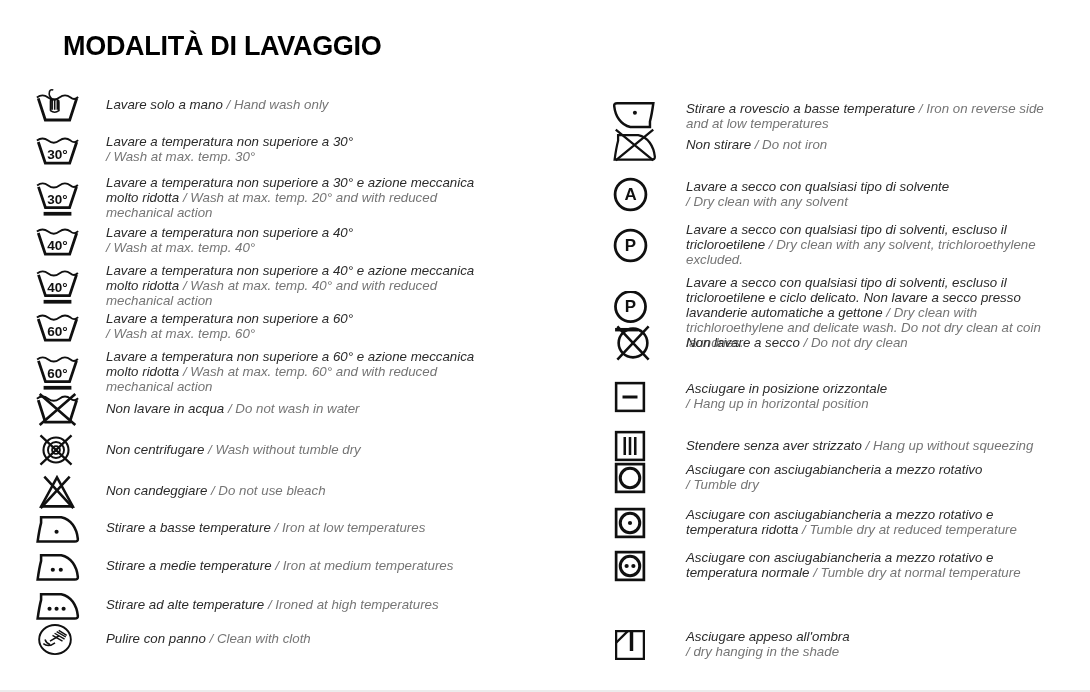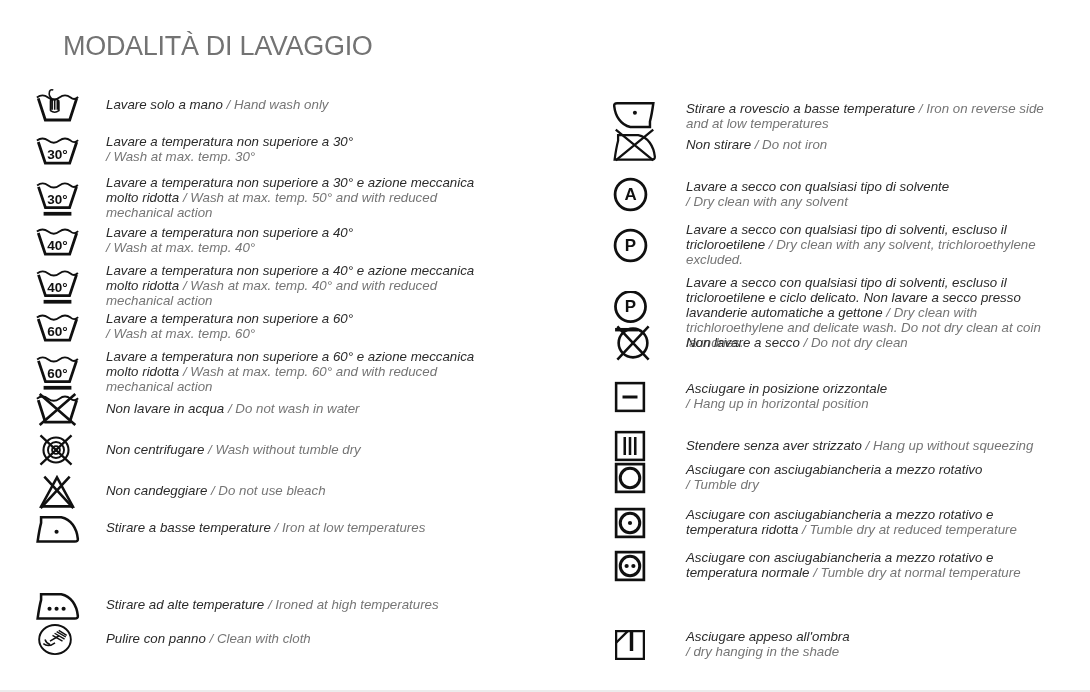--- a/index.html
+++ b/index.html
@@ -1,19 +1,19 @@
 <!DOCTYPE html>
 <html><head>
 <meta charset="utf-8">
 <style>
   html,body{margin:0;padding:0;background:#fff;}
   .page{position:relative;width:1090px;height:692px;background:#ffffff;overflow:hidden;
         font-family:"Liberation Sans",sans-serif;}
-  .title{position:absolute;left:63px;top:13px;font-size:27px;font-weight:normal;
-         color:#737373;letter-spacing:-0.3px;}
+  .title{position:absolute;left:63px;top:13px;font-size:27px;font-weight:bold;
+         color:#000000;letter-spacing:-0.3px;}
   .col{position:absolute;top:0;height:692px;}
   .col-left{left:35px;width:480px;}
   .col-right{left:612px;width:452px;}
   .row{position:absolute;left:0;display:flex;align-items:center;}
   .ic{flex:0 0 63px;display:flex;align-items:center;}
   .col-right .ic{flex:0 0 66px;}
   .ic svg{display:block;}
   .tx{margin:8px;font-style:italic;font-size:13.3px;line-height:14.9px;color:#2a2a2a;width:396px;}
   .col-right .tx{width:380px;}
   .en{color:#757575;}
@@ -55,21 +55,21 @@
 
     <div class="row" style="top:168px">
       <div class="ic">
         <svg width="45" height="38" viewBox="0 0 48 41">
           <path d="M2 7 Q8 2.5 14 7 Q20 11.5 26 7 Q32 2.5 38 7 Q42 10.5 46 6.5" fill="none" stroke="#101010" stroke-width="2"></path>
           <path d="M3.5 8.5 L11 31 L37 31 L44.5 8.5" fill="none" stroke="#101010" stroke-width="3"></path>
           <text x="24" y="27" text-anchor="middle" font-size="14.5">30°</text>
           <line x1="9" y1="37.5" x2="39" y2="37.5" stroke="#101010" stroke-width="4"></line>
         </svg>
       </div>
-      <p class="tx"><span class="it">Lavare a temperatura non superiore a 30° e azione meccanica molto ridotta</span> <span class="en">/ Wash at max. temp. 50° and with reduced mechanical action</span></p>
+      <p class="tx"><span class="it">Lavare a temperatura non superiore a 30° e azione meccanica molto ridotta</span> <span class="en">/ Wash at max. temp. 20° and with reduced mechanical action</span></p>
     </div>
 
     <div class="row" style="top:218px">
       <div class="ic">
         <svg width="45" height="31" viewBox="0 0 48 33">
           <path d="M2 7 Q8 2.5 14 7 Q20 11.5 26 7 Q32 2.5 38 7 Q42 10.5 46 6.5" fill="none" stroke="#101010" stroke-width="2"></path>
           <path d="M3.5 8.5 L11 31 L37 31 L44.5 8.5" fill="none" stroke="#101010" stroke-width="3"></path>
           <text x="24" y="27" text-anchor="middle" font-size="14.5">40°</text>
         </svg>
       </div>
@@ -148,20 +148,30 @@
     <div class="row" style="top:512px">
       <div class="ic">
         <svg width="45" height="32" viewBox="0 0 48 34">
           <path d="M6.5 11.5 L6.5 5.5 L28 5.5 C38.5 7.5 44.5 17.5 45.7 28.5 Q46 31.5 42.5 31.5 L2.8 31.5 Q4.5 19 6.5 11.5 Z" fill="none" stroke="#101010" stroke-width="2.7"></path>
           <circle cx="23" cy="21" r="2.2" fill="#101010"></circle>
         </svg>
       </div>
       <p class="tx"><span class="it">Stirare a basse temperature</span> <span class="en">/ Iron at low temperatures</span></p>
     </div>
 
+    <div class="row" style="top:550px">
+      <div class="ic">
+        <svg width="45" height="32" viewBox="0 0 48 34">
+          <path d="M6.5 11.5 L6.5 5.5 L28 5.5 C38.5 7.5 44.5 17.5 45.7 28.5 Q46 31.5 42.5 31.5 L2.8 31.5 Q4.5 19 6.5 11.5 Z" fill="none" stroke="#101010" stroke-width="2.7"></path>
+          <circle cx="19" cy="21" r="2.2" fill="#101010"></circle>
+            <circle cx="27.5" cy="21" r="2.2" fill="#101010"></circle>
+        </svg>
+      </div>
+      <p class="tx"><span class="it">Stirare a medie temperature</span> <span class="en">/ Iron at medium temperatures</span></p>
+    </div>
 
     <div class="row" style="top:589px">
       <div class="ic">
         <svg width="45" height="32" viewBox="0 0 48 34">
           <path d="M6.5 11.5 L6.5 5.5 L28 5.5 C38.5 7.5 44.5 17.5 45.7 28.5 Q46 31.5 42.5 31.5 L2.8 31.5 Q4.5 19 6.5 11.5 Z" fill="none" stroke="#101010" stroke-width="2.7"></path>
           <circle cx="15.5" cy="21" r="2.2" fill="#101010"></circle>
             <circle cx="23" cy="21" r="2.2" fill="#101010"></circle>
             <circle cx="30.5" cy="21" r="2.2" fill="#101010"></circle>
         </svg>
       </div>

